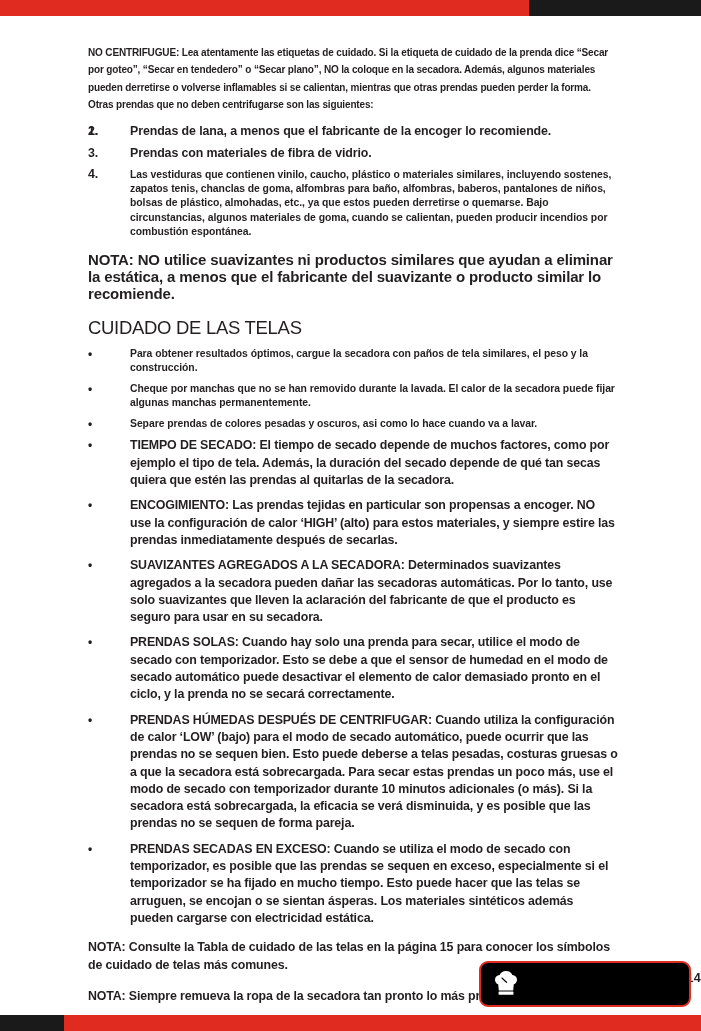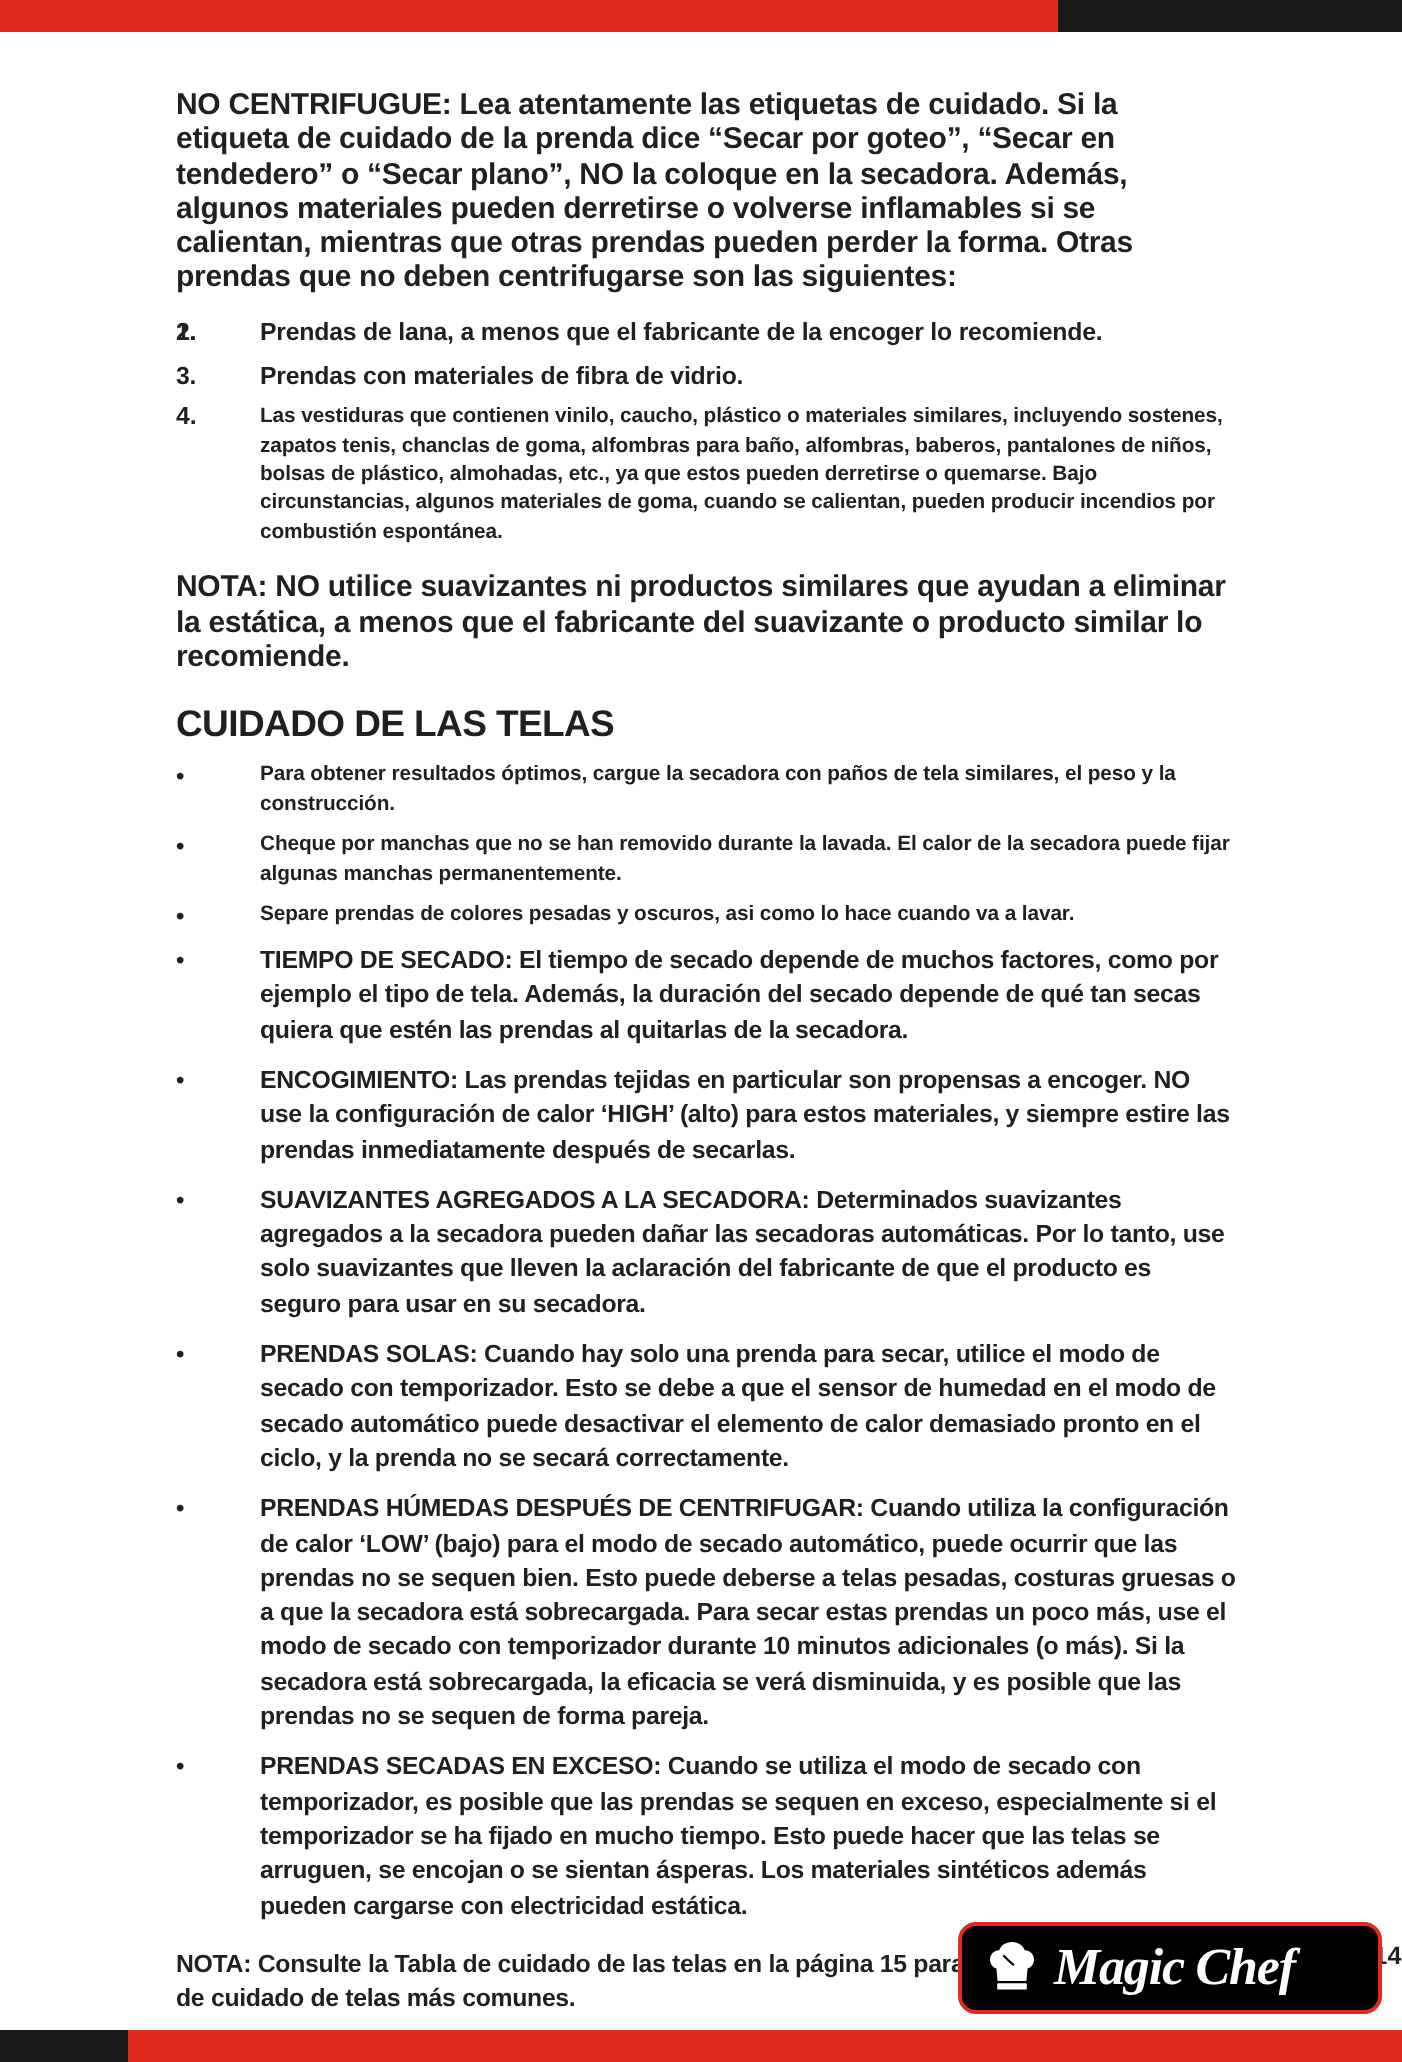--- a/index.html
+++ b/index.html
@@ -49,21 +49,21 @@
     background: #1a1a1a;
   }
   .content {
     position: absolute;
     top: 44px;
     left: 88px;
     width: 530px;
   }
   p.body-text {
     margin: 0 0 10px 0;
-    font-size: 15px;
+    font-size: 10px;
     line-height: 17.3px;
     font-weight: bold;
     letter-spacing: -0.15px;
     color: #231f20;
   }
   .intro {
     margin-bottom: 9px;
   }
   ol.num-list {
     list-style: none;
@@ -102,21 +102,21 @@
     line-height: 17.3px;
     font-weight: bold;
     letter-spacing: -0.15px;
   }
   .note .note-label {
     font-weight: bold;
   }
   h2.section-title {
     margin: 0 0 8px 0;
     font-size: 18.5px;
-    font-weight: bold;
+    font-weight: normal;
     letter-spacing: -0.3px;
     color: #231f20;
   }
   ul.bullets {
     list-style: none;
     margin: 0;
     padding: 0;
   }
   ul.bullets li {
     position: relative;
@@ -279,20 +279,19 @@
   <div class="page-number">SP-14</div>
 
   <div class="logo-box">
     <div class="logo-chef">
       <svg viewBox="0 0 34 34" width="34" height="34" aria-hidden="true">
         <path d="M17 4c-3.2 0-5.6 1.8-6.4 4.1C7.9 8.2 6 10.2 6 12.7c0 2.1 1.3 3.9 3.2 4.6l.6 6.2h14.4l.6-6.2c1.9-.7 3.2-2.5 3.2-4.6 0-2.5-1.9-4.5-4.6-4.6C22.6 5.8 20.2 4 17 4z" fill="#ffffff"></path>
         <rect x="9.6" y="24.6" width="14.8" height="3.2" rx="0.6" fill="#ffffff"></rect>
         <path d="M13 11c1.5 1.6 3 3 4.6 4.3" stroke="#000000" stroke-width="1.1" fill="none" stroke-linecap="round"></path>
       </svg>
     </div>
-    <div class="logo-text">Magic Chef</div>
   </div>
 
   <div class="bar-bottom">
     <div class="black-tip"></div>
   </div>
 
 </div>
 
 </body></html>

